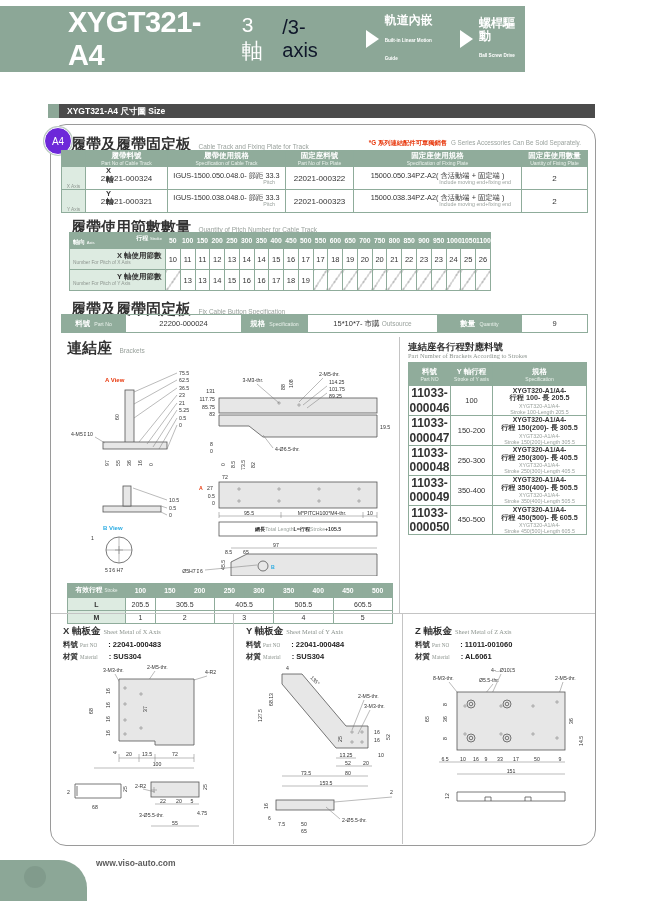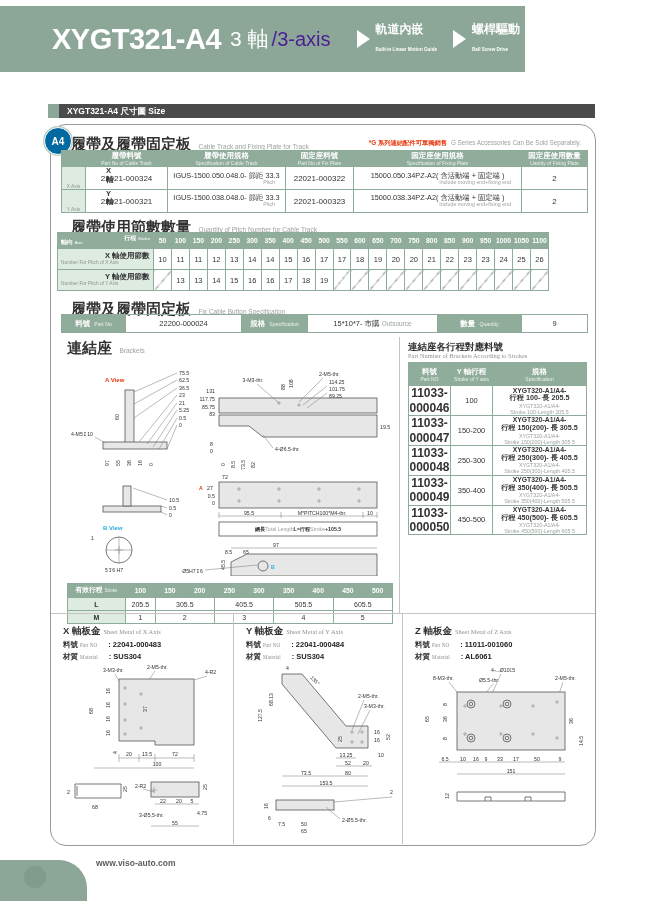--- a/index.html
+++ b/index.html
@@ -1,54 +1,54 @@
 <!DOCTYPE html>
 <html><head>
 <meta charset="utf-8">
 <style>
   html,body{margin:0;padding:0;}
   body{width:650px;height:901px;position:relative;background:#fff;font-family:"Liberation Sans",sans-serif;color:#333;overflow:hidden;}
   
-  .banner{position:absolute;left:0;top:6px;width:525px;height:66px;background:#8CA797;display:flex;align-items:center;padding-left:52px;box-sizing:border-box;}
+  .banner{position:absolute;left:0;top:6px;width:525px;height:66px;background:#8CA797;display:flex;align-items:center;padding-left:68px;box-sizing:border-box;}
   .banner .model{font-size:29px;font-weight:bold;color:#fff;letter-spacing:-.5px;}
   .banner .axis-cjk{font-size:21px;color:#fff;font-weight:400;margin-left:9px;}
-  .banner .axis-en{font-size:20px;color:#4c1d95;font-weight:300;margin-left:3px;}
+  .banner .axis-en{font-size:20px;color:#0f172a;font-weight:300;margin-left:3px;}
   .features{display:flex;gap:16px;margin-left:26px;}
   .feature{display:flex;align-items:center;gap:6px;}
   .tri{width:0;height:0;border-left:13px solid #fff;border-top:9px solid transparent;border-bottom:9px solid transparent;}
   .feature .fc{font-size:12px;font-weight:bold;color:#fff;line-height:1.1;}
   .feature .fe{font-size:4.6px;font-weight:bold;color:#fff;}
   
   .section-bar{position:absolute;left:48px;top:104px;width:547px;height:14px;display:flex;}
   .sb-square{width:11px;height:14px;background:#8CA797;}
   .sb-dark{flex:1;background:#4B4B4B;color:#fff;font-size:8.5px;font-weight:bold;line-height:14px;padding-left:8px;}
   
   .container{position:absolute;left:50px;top:124px;width:546px;height:722px;border:1.5px solid #9a9a9a;border-radius:16px;box-sizing:border-box;background:#fff;}
-  .a4-badge{position:absolute;left:-7px;top:2px;width:26px;height:26px;border-radius:50%;background:#0369a1;border:1px solid #fff;box-shadow:0 0 0 1px #b9cabe;color:#fff;font-size:10px;font-weight:bold;display:flex;align-items:center;justify-content:center;}
+  .a4-badge{position:absolute;left:-7px;top:2px;width:26px;height:26px;border-radius:50%;background:#6d28d9;border:1px solid #fff;box-shadow:0 0 0 1px #b9cabe;color:#fff;font-size:10px;font-weight:normal;display:flex;align-items:center;justify-content:center;}
   .stitle{position:absolute;white-space:nowrap;}
   .stitle .t-cjk{font-size:15px;font-weight:bold;color:#333;}
   .stitle .t-en{font-size:6.5px;color:#9aa29d;margin-left:3px;}
   .note{position:absolute;right:14px;top:14px;font-size:6.3px;}
   .note .nr{color:#E8380D;font-weight:bold;}
   .note .ng{color:#9aa29d;margin-left:2px;}
   table{border-collapse:collapse;}
   th,td{border:1px solid #8FAC9B;padding:0;}
   .ghead{background:#90AC9B;color:#fff;text-align:center;vertical-align:middle;}
   .ghead .hc{display:block;font-size:7.5px;font-weight:bold;line-height:1.25;}
   .ghead .he{display:block;font-size:5px;font-weight:normal;line-height:1.2;color:#eaf2ec;}
   .lcell{background:#DDEBE1;text-align:center;vertical-align:middle;}
   .lcell .hc{display:block;font-size:7.5px;font-weight:bold;color:#333;line-height:1.1;padding-left:44px;}
   .lcell .he{display:block;font-size:4.8px;color:#8d958f;line-height:1.1;}
   
   .table1{position:absolute;left:10px;top:25px;width:526px;table-layout:fixed;}
   .table1 td{height:20px;text-align:center;vertical-align:middle;font-size:8px;}
   .table1 .spec .m{display:block;font-size:7.3px;line-height:1.1;}
   .table1 .spec .s{display:block;font-size:5.3px;color:#9aa29d;line-height:1;text-align:right;padding-right:10px;}
   
-  .ptable{position:absolute;left:6px;top:107px;width:492px;table-layout:fixed;}
+  .ptable{position:absolute;left:18px;top:107px;width:422px;table-layout:fixed;}
   .ptable th{height:15px;font-size:6.8px;font-weight:bold;color:#fff;background:#90AC9B;text-align:center;}
   .ptable td{height:20px;text-align:center;font-size:7.5px;}
   .ptable td.v:empty{background:linear-gradient(to bottom right,transparent calc(50% - .5px),#a9a9a9 calc(50% - .5px),#a9a9a9 calc(50% + .5px),transparent calc(50% + .5px));}
   .ptable .lab{text-align:left;padding-left:3px;}
   .corner{position:relative;background:linear-gradient(to bottom right,transparent calc(50% - .5px),rgba(255,255,255,.85) calc(50% - .5px),rgba(255,255,255,.85) calc(50% + .5px),transparent calc(50% + .5px)),#90AC9B;}
   .corner .c-top{position:absolute;right:3px;top:1px;font-size:6px;color:#fff;font-weight:bold;}
   .corner .c-top i,.corner .c-bot i{font-style:normal;font-size:4.2px;font-weight:normal;}
   .corner .c-bot{position:absolute;left:3px;bottom:1px;font-size:6px;color:#fff;font-weight:bold;}
   
   .ftable{position:absolute;left:10px;top:189px;width:526px;table-layout:fixed;}

